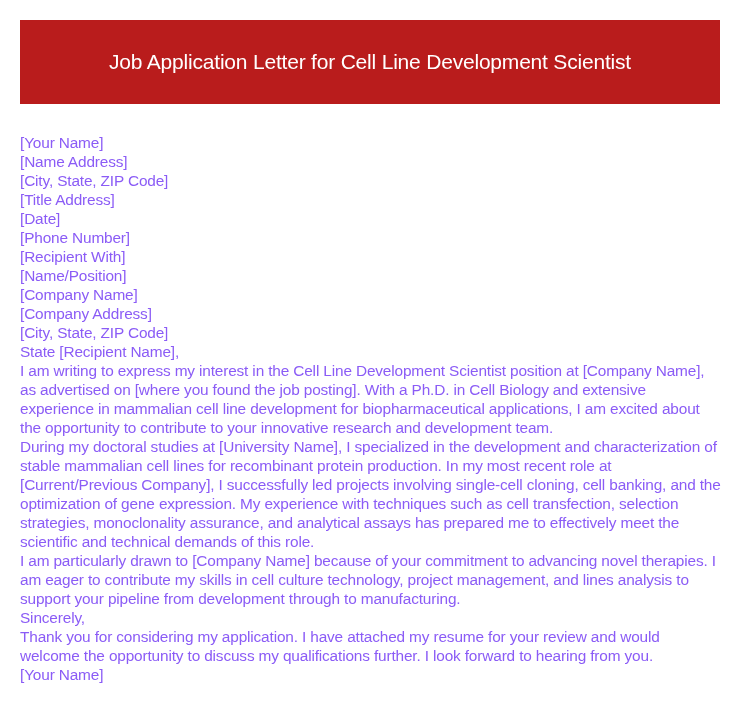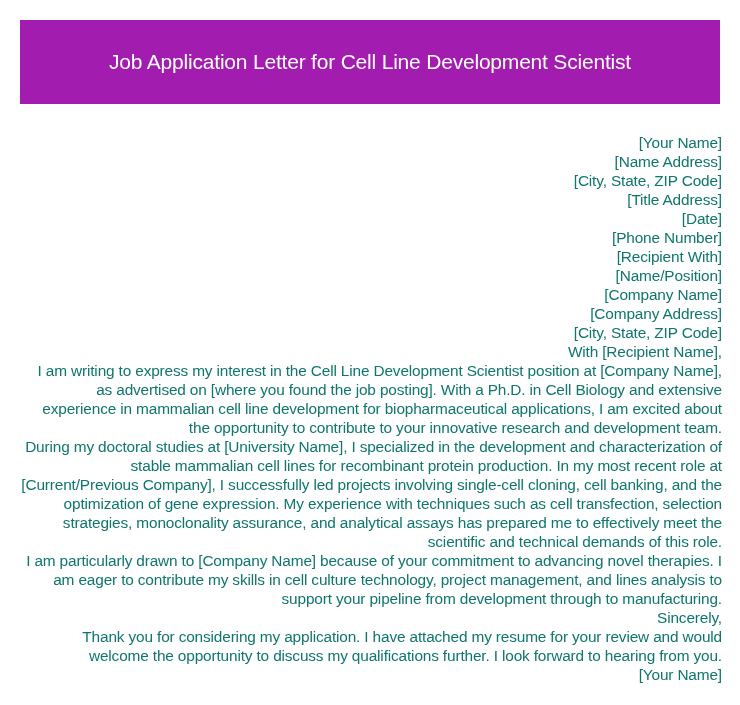--- a/index.html
+++ b/index.html
@@ -13,43 +13,42 @@
       overflow: hidden;
       position: relative;
       font-family: "Liberation Sans", "DejaVu Sans", sans-serif;
     }
     .header {
       position: absolute;
       left: 20px;
       top: 20px;
       width: 700px;
       height: 84px;
-      background: #a21caf;
+      background: #b91c1c;
       display: flex;
       align-items: center;
       justify-content: center;
     }
     .header h1 {
       margin: 0;
       color: #ffffff;
       font-weight: normal;
       font-size: 21px;
       letter-spacing: -0.2px;
       font-family: "Liberation Sans", "DejaVu Sans", sans-serif;
     }
     .letter {
       position: absolute;
       left: 20px;
       top: 133px;
       width: 702px;
-      color: #0f766e;
+      color: #8b5cf6;
       font-size: 15.4px;
       line-height: 19px;
       letter-spacing: -0.15px;
-      text-align: right;
     }
     .letter p {
       margin: 0;
     }
   </style>
 </head>
 <body>
 
 <div class="header">
   <h1>Job Application Letter for Cell Line Development Scientist</h1>
@@ -60,20 +59,20 @@
   <p>[Name Address]</p>
   <p>[City, State, ZIP Code]</p>
   <p>[Title Address]</p>
   <p>[Date]</p>
   <p>[Phone Number]</p>
   <p>[Recipient With]</p>
   <p>[Name/Position]</p>
   <p>[Company Name]</p>
   <p>[Company Address]</p>
   <p>[City, State, ZIP Code]</p>
-  <p>With [Recipient Name],</p>
+  <p>State [Recipient Name],</p>
   <p>I am writing to express my interest in the Cell Line Development Scientist position at [Company Name], as advertised on [where you found the job posting]. With a Ph.D. in Cell Biology and extensive experience in mammalian cell line development for biopharmaceutical applications, I am excited about the opportunity to contribute to your innovative research and development team.</p>
   <p>During my doctoral studies at [University Name], I specialized in the development and characterization of stable mammalian cell lines for recombinant protein production. In my most recent role at [Current/Previous Company], I successfully led projects involving single-cell cloning, cell banking, and the optimization of gene expression. My experience with techniques such as cell transfection, selection strategies, monoclonality assurance, and analytical assays has prepared me to effectively meet the scientific and technical demands of this role.</p>
   <p>I am particularly drawn to [Company Name] because of your commitment to advancing novel therapies. I am eager to contribute my skills in cell culture technology, project management, and lines analysis to support your pipeline from development through to manufacturing.</p>
   <p>Sincerely,</p>
   <p>Thank you for considering my application. I have attached my resume for your review and would welcome the opportunity to discuss my qualifications further. I look forward to hearing from you.</p>
   <p>[Your Name]</p>
 </div>
 
 </body></html>

